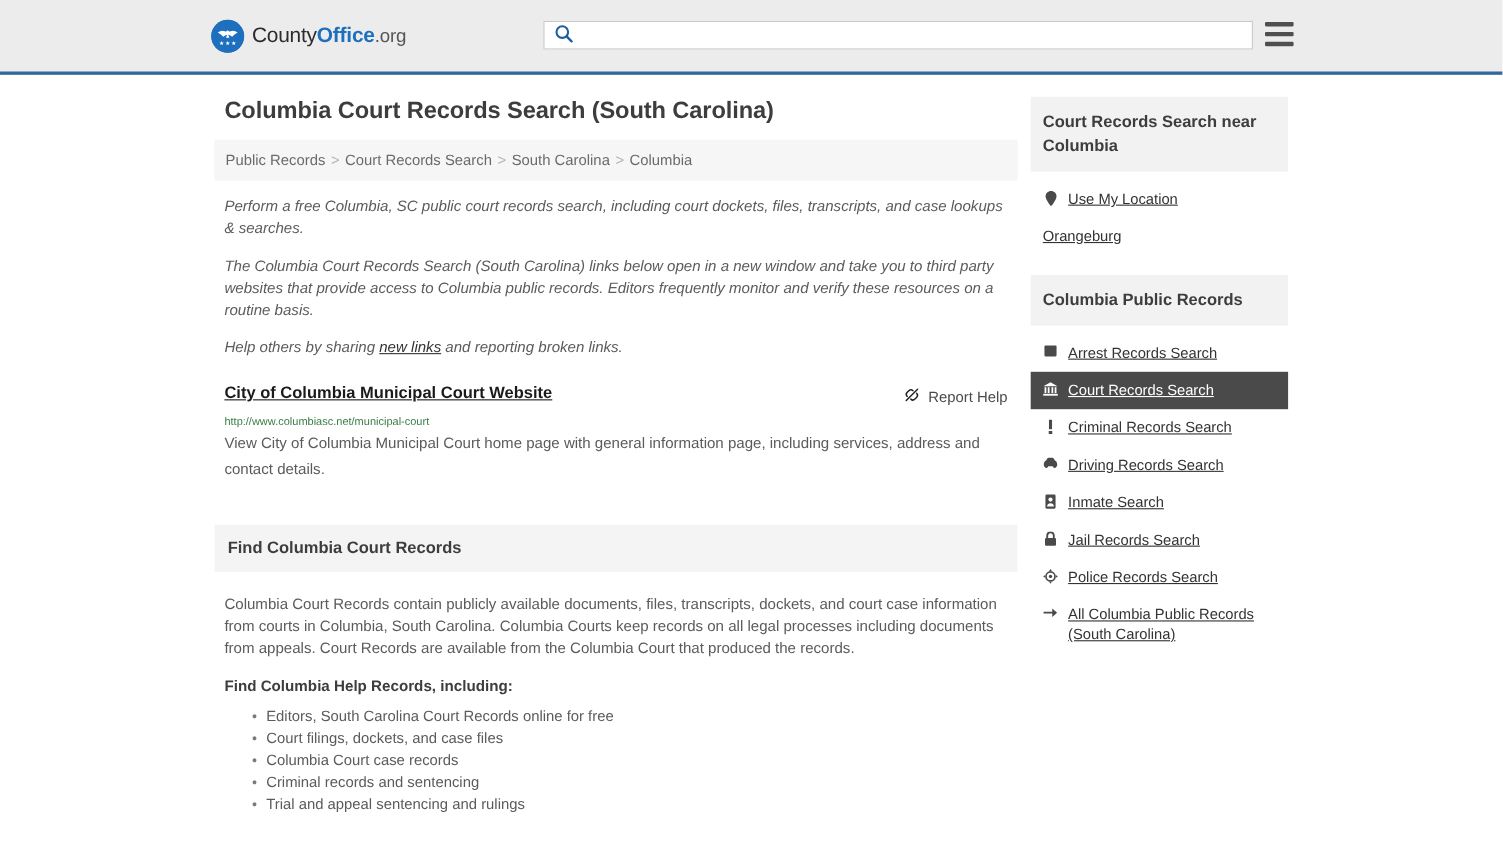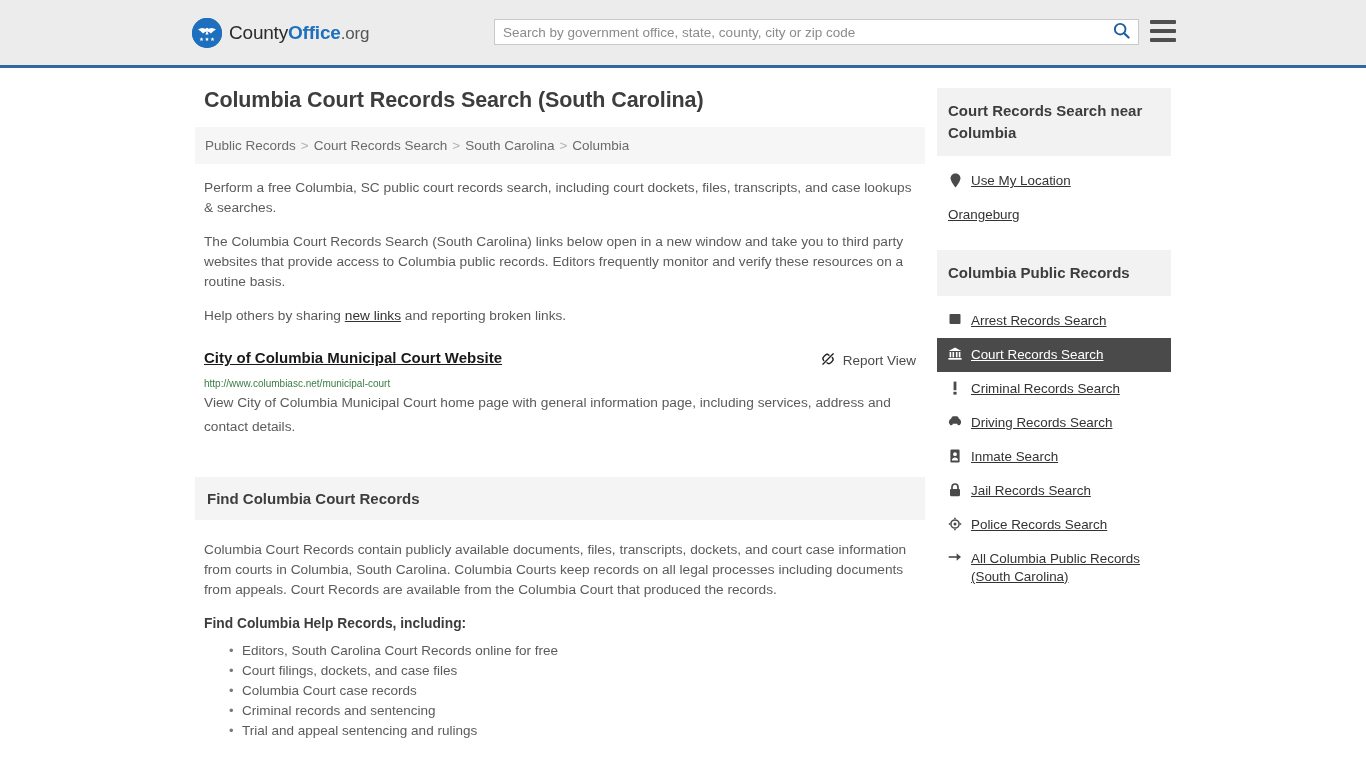--- a/index.html
+++ b/index.html
@@ -132,20 +132,21 @@
     text-decoration: none;
   }
   .breadcrumb .sep { color: #b2b2b2; margin: 0 5px; }
 
   .body-copy {
     font-size: 13.7px;
     line-height: 20px;
     color: #5b5b5b;
     margin: 0 0 14px 0;
     padding: 0 9px;
+    font-style: italic;
   }
   .body-copy a { color: #333; text-decoration: underline; }
 
   
   .result {
     padding: 9px 9px 0 9px;
     margin-top: 14px;
   }
   .result-head {
     display: flex;
@@ -282,21 +283,20 @@
         <path d="M15 12.6 L16.6 16.4 L13.4 16.4 Z" fill="#ffffff"></path>
         <path d="M9.5 19.2 l0.55 1.35 1.45 0.1 -1.1 0.95 0.35 1.4 -1.25 -0.78 -1.25 0.78 0.35 -1.4 -1.1 -0.95 1.45 -0.1 Z" fill="#ffffff"></path>
         <path d="M15 19.2 l0.55 1.35 1.45 0.1 -1.1 0.95 0.35 1.4 -1.25 -0.78 -1.25 0.78 0.35 -1.4 -1.1 -0.95 1.45 -0.1 Z" fill="#ffffff"></path>
         <path d="M20.5 19.2 l0.55 1.35 1.45 0.1 -1.1 0.95 0.35 1.4 -1.25 -0.78 -1.25 0.78 0.35 -1.4 -1.1 -0.95 1.45 -0.1 Z" fill="#ffffff"></path>
       </svg>
     </span>
     <span class="logo-text"><span class="n">County</span><span class="b">Office</span><span class="org">.org</span></span>
   </div>
 
   <div class="search-wrap">
-    <input class="search-input" type="text" placeholder="Search by government office, state, county, city or zip code" style="">
     <button class="search-btn">
       <span>
         <svg width="17" height="17" viewBox="0 0 18 18" aria-hidden="true">
           <circle cx="7.6" cy="7.6" r="5.6" fill="none" stroke="#1b5f9e" stroke-width="2"></circle>
           <line x1="11.8" y1="11.8" x2="16.5" y2="16.5" stroke="#1b5f9e" stroke-width="2.3" stroke-linecap="round"></line>
         </svg>
       </span>
     </button>
   </div>
 
@@ -326,21 +326,21 @@
         <div class="result-head">
           <a class="result-title">City of Columbia Municipal Court Website</a>
           <div class="report-link">
             <span>
               <svg width="16" height="16" viewBox="0 0 18 18" aria-hidden="true">
                 <path d="M4.2 10.6 a3 3 0 0 1 0-4.2 l1.7-1.7 a3 3 0 0 1 4.2 0" fill="none" stroke="#222" stroke-width="1.5" stroke-linecap="round"></path>
                 <path d="M13.8 7.4 a3 3 0 0 1 0 4.2 l-1.7 1.7 a3 3 0 0 1 -4.2 0" fill="none" stroke="#222" stroke-width="1.5" stroke-linecap="round"></path>
                 <line x1="3.2" y1="14.8" x2="14.8" y2="3.2" stroke="#222" stroke-width="1.5" stroke-linecap="round"></line>
               </svg>
             </span>
-            <span>Report View</span>
+            <span>Report Help</span>
           </div>
         </div>
         <div class="result-url">http://www.columbiasc.net/municipal-court</div>
         <div class="result-desc">View City of Columbia Municipal Court home page with general information page, including services, address and contact details.</div>
       </div>
 
       <div class="section-bar">Find Columbia Court Records</div>
       <div class="section-body">
         <p>Columbia Court Records contain publicly available documents, files, transcripts, dockets, and court case information from courts in Columbia, South Carolina. Columbia Courts keep records on all legal processes including documents from appeals. Court Records are available from the Columbia Court that produced the records.</p>
         <div class="sub-head">Find Columbia Help Records, including:</div>

